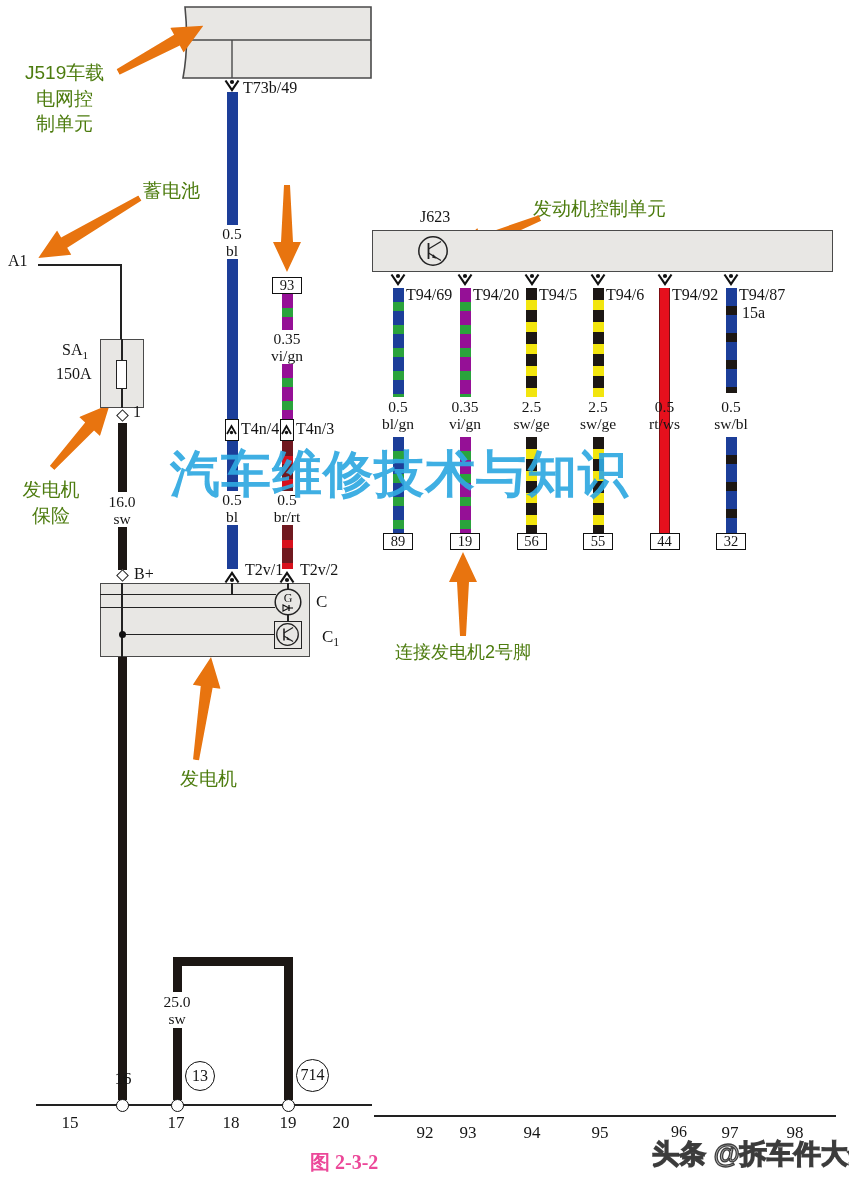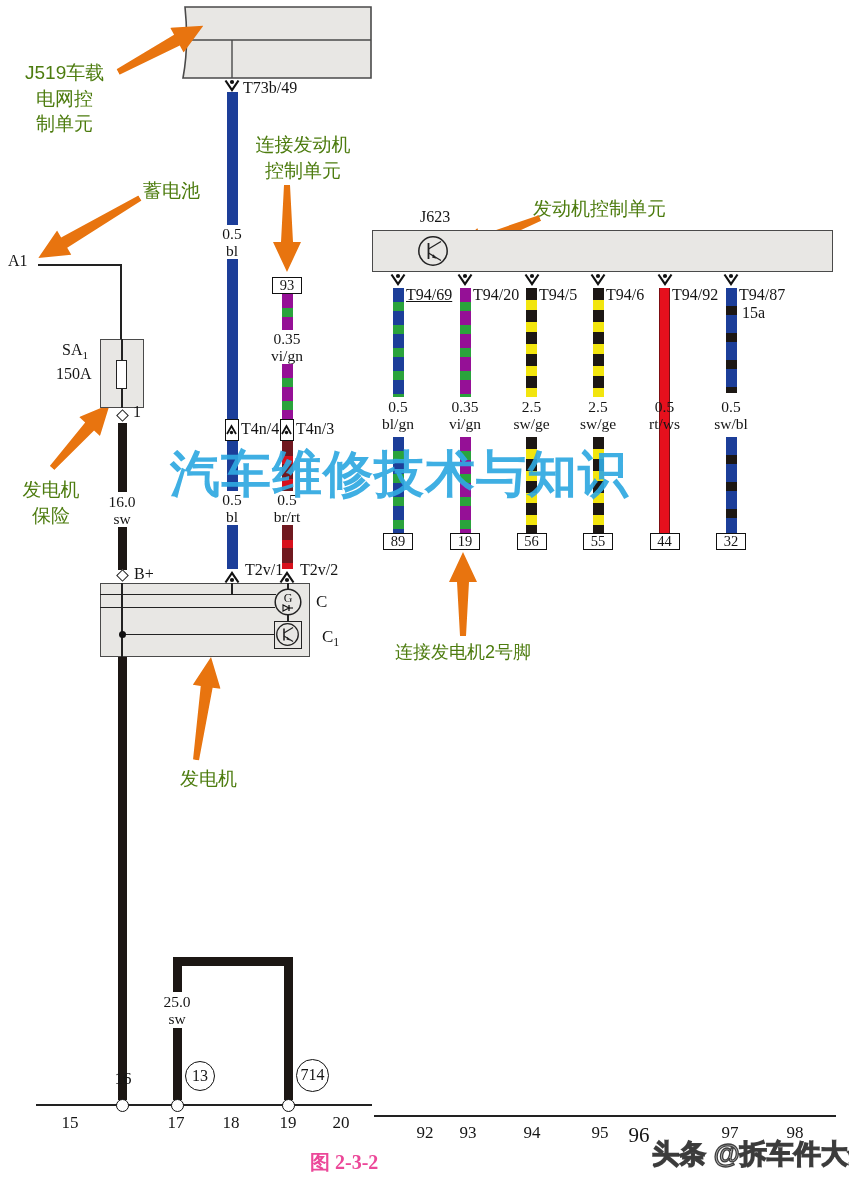--- a/index.html
+++ b/index.html
@@ -51,24 +51,20 @@
       <path d="M1.5,1.5 L8,11 L14.5,1.5" fill="none" stroke="#111" stroke-width="2.2"></path>
   </svg>
   <div class="t" style="left:243px;top:80px;">T73b/49</div>
 
   <div class="red abs" style="left:25px;top:60px;">
     <div style="text-align:center;">J519车载</div>
     <div style="text-align:center;">电网控</div>
     <div style="text-align:center;">制单元</div>
   </div>
   <div class="red abs" style="left:143px;top:178px;">蓄电池</div>
-  <div class="red abs" style="left:248px;top:132px;width:110px;text-align:center;">
-    <div>连接发动机</div>
-    <div>控制单元</div>
-  </div>
   <div class="red abs" style="left:533px;top:196px;">发动机控制单元</div>
   <div class="red abs" style="left:20px;top:477px;width:62px;text-align:center;">
     <div>发电机</div>
     <div>保险</div>
   </div>
   <div class="red abs" style="left:180px;top:766px;">发电机</div>
   <div class="red abs" style="left:395px;top:640px;font-size:18px;">连接发电机2号脚</div>
 
   <svg class="oarrow" style="left:118px;top:58px;transform:rotate(-28.4deg);" width="97" height="28">
     <polygon points="0,11 67,8 67,0 97,14 67,28 67,20 0,17" fill="#E8740F"></polygon>
@@ -218,21 +214,21 @@
   <div class="t t-c" style="left:161px;top:1114px;width:30px;font-size:17px;">17</div>
   <div class="t t-c" style="left:216px;top:1114px;width:30px;font-size:17px;">18</div>
   <div class="t t-c" style="left:273px;top:1114px;width:30px;font-size:17px;">19</div>
   <div class="t t-c" style="left:326px;top:1114px;width:30px;font-size:17px;">20</div>
 
   <div class="line" style="left:374px;top:1115px;width:462px;height:1.6px;"></div>
   <div class="t t-c" style="left:410px;top:1124px;width:30px;font-size:17px;">92</div>
   <div class="t t-c" style="left:453px;top:1124px;width:30px;font-size:17px;">93</div>
   <div class="t t-c" style="left:517px;top:1124px;width:30px;font-size:17px;">94</div>
   <div class="t t-c" style="left:585px;top:1124px;width:30px;font-size:17px;">95</div>
-  <div class="t t-c" style="left:624px;top:1124px;width:30px;font-size:21px;">96</div>
+  <div class="t t-c" style="left:664px;top:1124px;width:30px;font-size:16px;">96</div>
   <div class="t t-c" style="left:715px;top:1124px;width:30px;font-size:17px;">97</div>
   <div class="t t-c" style="left:780px;top:1124px;width:30px;font-size:17px;">98</div>
 
   <div class="graybox" style="left:372px;top:230px;width:461px;height:42px;"></div>
   <div class="t" style="left:420px;top:209px;">J623</div>
   <svg class="abs" style="left:417px;top:235px;" width="32" height="32">
     <circle cx="16" cy="16" r="14.2" fill="#E8E7E4" stroke="#222" stroke-width="1.5"></circle>
     <line x1="11.5" y1="8" x2="11.5" y2="24" stroke="#222" stroke-width="1.8"></line>
     <line x1="11.5" y1="14" x2="24" y2="6.5" stroke="#222" stroke-width="1.3"></line>
     <line x1="11.5" y1="18" x2="24" y2="25.5" stroke="#222" stroke-width="1.3"></line>
@@ -257,21 +253,21 @@
     </svg>
   <svg class="abs" style="left:656.5px;top:273px;" width="16" height="13">
       <circle cx="8" cy="3" r="2.1" fill="#111"></circle>
       <path d="M1.5,1.5 L8,11 L14.5,1.5" fill="none" stroke="#111" stroke-width="2.2"></path>
     </svg>
   <svg class="abs" style="left:723px;top:273px;" width="16" height="13">
       <circle cx="8" cy="3" r="2.1" fill="#111"></circle>
       <path d="M1.5,1.5 L8,11 L14.5,1.5" fill="none" stroke="#111" stroke-width="2.2"></path>
     </svg>
 
-  <div class="t" style="left:406px;top:287px;text-decoration:underline;">T94/69</div>
+  <div class="t" style="left:406px;top:287px;">T94/69</div>
   <div class="t" style="left:473px;top:287px;">T94/20</div>
   <div class="t" style="left:539px;top:287px;">T94/5</div>
   <div class="t" style="left:606px;top:287px;">T94/6</div>
   <div class="t" style="left:672px;top:287px;">T94/92</div>
   <div class="t" style="left:739px;top:287px;">T94/87</div>
   <div class="t" style="left:742px;top:305px;">15a</div>
 
   <div class="wire w-blgn" style="left:392.5px;top:288px;height:109px;"></div>
   <div class="wire w-vign" style="left:459.5px;top:288px;height:109px;"></div>
   <div class="wire w-swge" style="left:526px;top:288px;height:109px;"></div>

